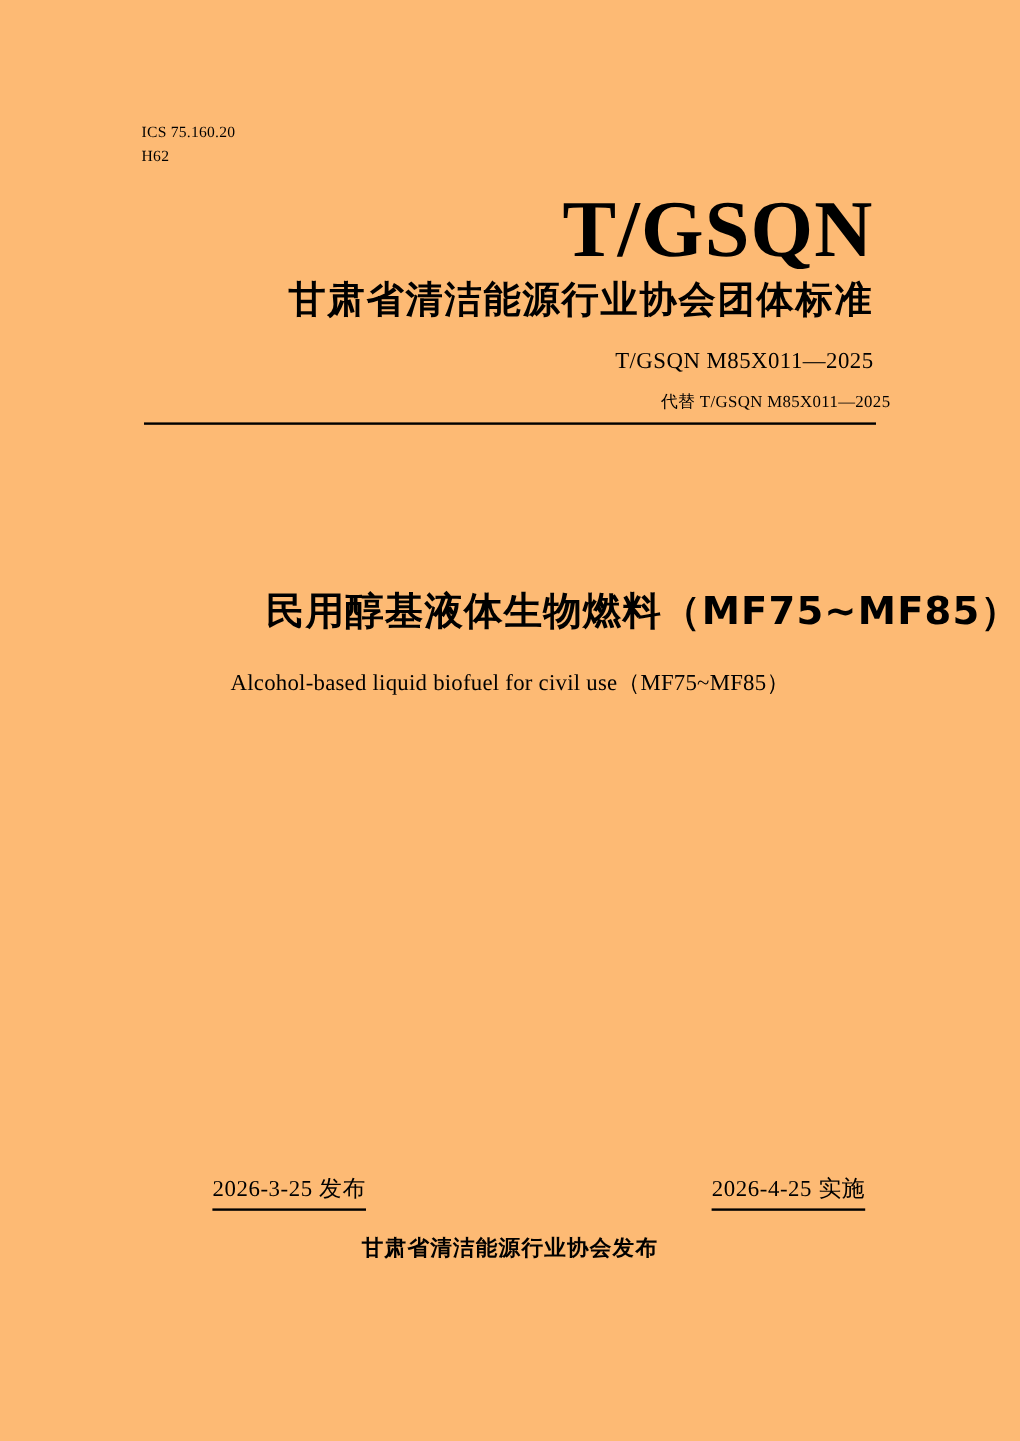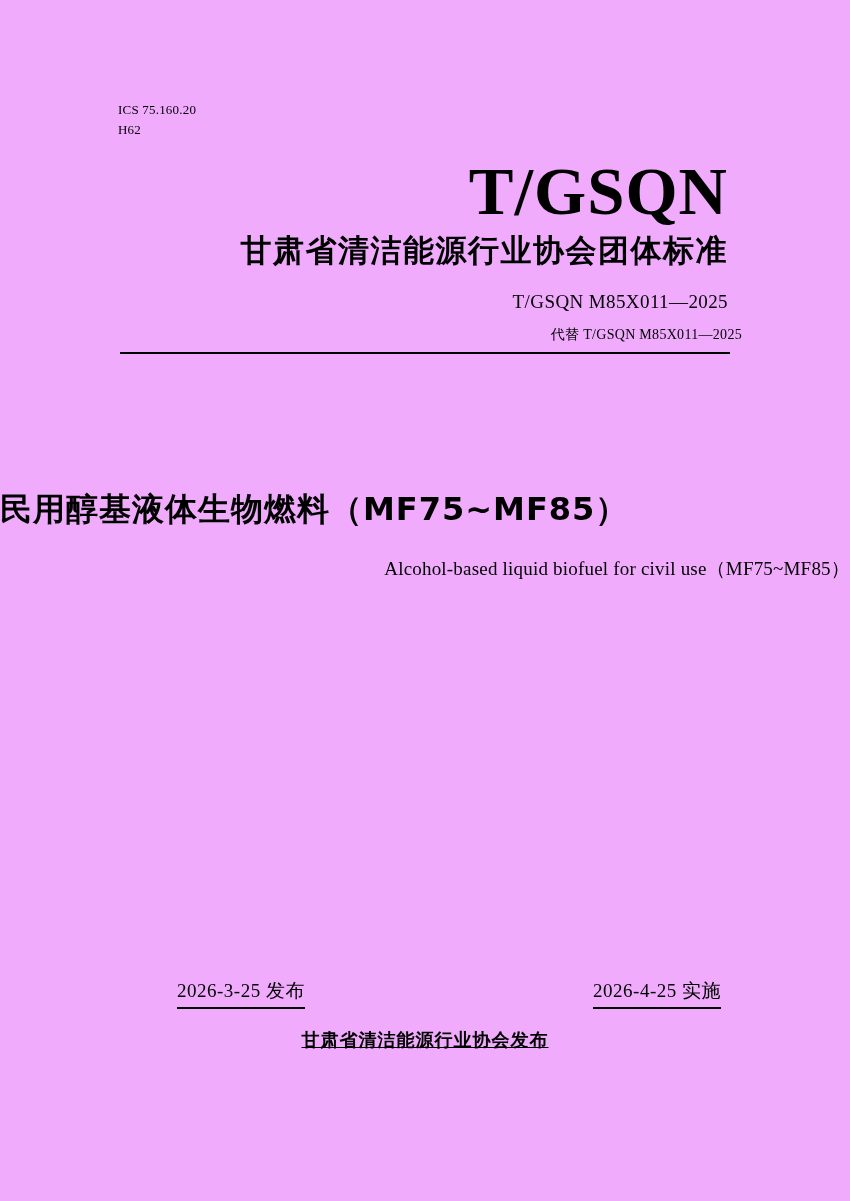--- a/index.html
+++ b/index.html
@@ -5,21 +5,21 @@
   html, body {
     margin: 0;
     padding: 0;
     background: #8a8a8a;
   }
   .page {
     position: relative;
     width: 850px;
     height: 1201px;
     margin: 0 auto;
-    background: #f0abfc;
+    background: #fdba74;
     overflow: hidden;
     font-family: "Liberation Serif", "DejaVu Serif", serif;
     color: #000000;
   }
 
   
   .ics-block {
     position: absolute;
     left: 118px;
     top: 100px;
@@ -77,32 +77,32 @@
     height: 2px;
     background: #000;
   }
 
   
   .title-cn {
     position: absolute;
     left: 0;
     right: 0;
     top: 488px;
-    text-align: left;
+    text-align: right;
     font-size: 32px;
     font-weight: bold;
     letter-spacing: 1px;
     font-family: "DejaVu Sans", "Liberation Sans", sans-serif;
   }
   .title-en {
     position: absolute;
     left: 0;
     right: 0;
     top: 556px;
-    text-align: right;
+    text-align: center;
     font-size: 19px;
     letter-spacing: 0.2px;
   }
 
   
   .date-left {
     position: absolute;
     left: 129px;
     top: 978px;
     font-size: 19px;
@@ -123,21 +123,20 @@
   .publisher {
     position: absolute;
     left: 0;
     right: 0;
     top: 1028px;
     text-align: center;
     font-size: 18px;
     font-weight: bold;
     letter-spacing: 1px;
     font-family: "DejaVu Sans", "Liberation Sans", sans-serif;
-    text-decoration: underline;
   }
   .nowrap { white-space: nowrap; }
 </style>
 </head>
 <body>
 
 <div class="page">
 
   <div class="ics-block">
     <div>ICS 75.160.20</div>

